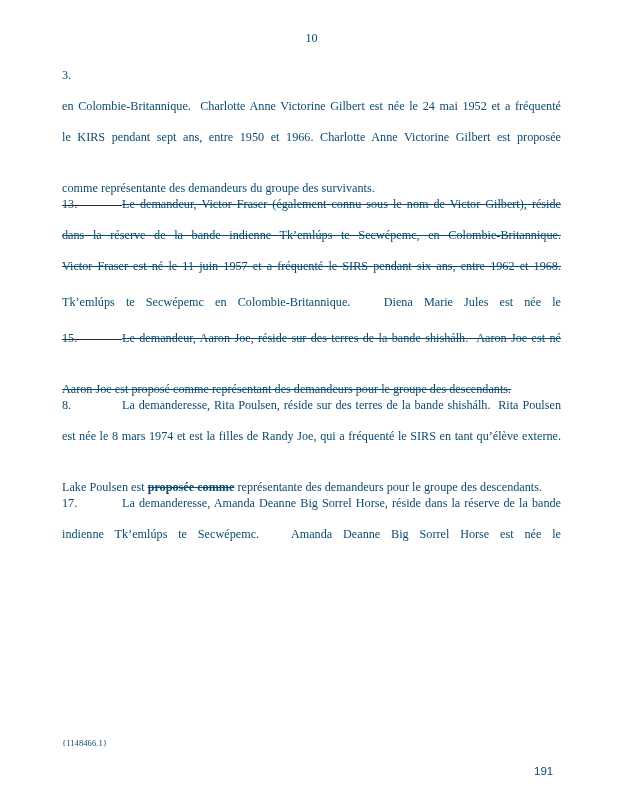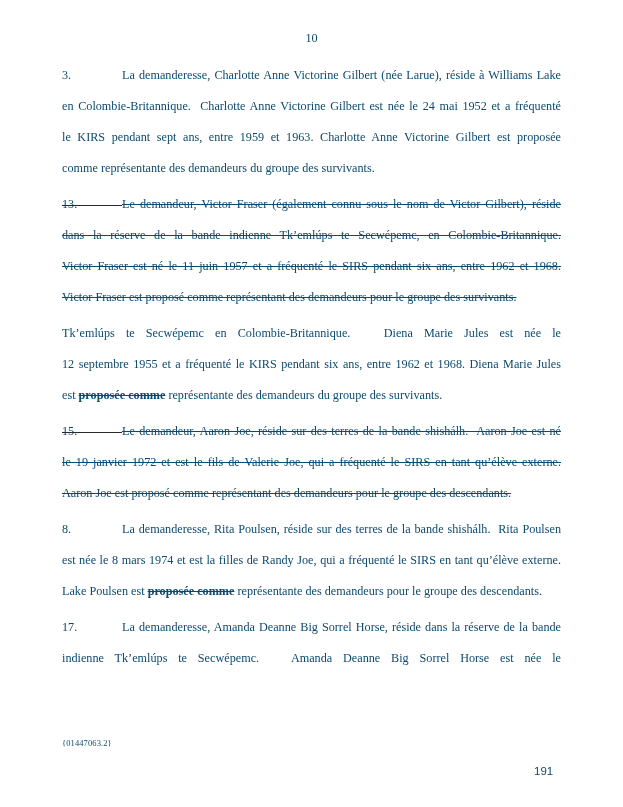--- a/index.html
+++ b/index.html
@@ -40,20 +40,21 @@
   }
   .ptext {
     flex: 1 1 auto;
     min-width: 0;
     text-align: justify;
     text-align-last: justify;
   }
   .line.nojust .ptext {
     text-align: left;
     text-align-last: left;
+    margin-top: 20px;
   }
   
   .struck .seg {
     text-decoration: line-through;
     text-decoration-thickness: 1.3px;
   }
   .struck .pnum::after {
     content: "";
     position: absolute;
     left: 0; right: 0;
@@ -83,65 +84,52 @@
 </head>
 <body>
 
 <div class="page">
   <div class="page-header">10</div>
 
   <div class="doc-body" id="doc-body">
       <div class="para">
         <div class="line first">
           <span class="pnum">3.</span>
-          <span class="ptext"><span class="seg">La demanderesse, Charlotte Anne Victorine Gilbert (née Larue), réside à Williams Lake</span></span>
         </div>
         <div class="line">
           <span class="ptext"><span class="seg">en Colombie-Britannique.&nbsp; Charlotte Anne Victorine Gilbert est née le 24 mai 1952 et a fréquenté</span></span>
         </div>
         <div class="line">
-          <span class="ptext"><span class="seg">le KIRS pendant sept ans, entre 1959 et 1963. Charlotte Anne Victorine Gilbert est proposée</span></span>
+          <span class="ptext"><span class="seg">le KIRS pendant sept ans, entre 1950 et 1966. Charlotte Anne Victorine Gilbert est proposée</span></span>
         </div>
         <div class="line nojust">
           <span class="ptext"><span class="seg">comme représentante des demandeurs du groupe des survivants.</span></span>
         </div>
       </div>
       <div class="para struck">
         <div class="line first">
           <span class="pnum">13.</span>
           <span class="ptext"><span class="seg seg-struck">Le demandeur, Victor Fraser (également connu sous le nom de Victor Gilbert), réside</span></span>
         </div>
         <div class="line">
           <span class="ptext"><span class="seg seg-struck">dans la réserve de la bande indienne Tk’emlúps te Secwépemc, en Colombie-Britannique.</span></span>
         </div>
         <div class="line">
           <span class="ptext"><span class="seg seg-struck">Victor Fraser est né le 11 juin 1957 et a fréquenté le SIRS pendant six ans, entre 1962 et 1968.</span></span>
         </div>
-        <div class="line nojust">
-          <span class="ptext"><span class="seg seg-struck">Victor Fraser est proposé comme représentant des demandeurs pour le groupe des survivants.</span></span>
-        </div>
       </div>
       <div class="para">
         <div class="line">
           <span class="ptext"><span class="seg">Tk’emlúps te Secwépemc en Colombie-Britannique.&nbsp;&nbsp; Diena Marie Jules est née le</span></span>
-        </div>
-        <div class="line">
-          <span class="ptext"><span class="seg">12 septembre 1955 et a fréquenté le KIRS pendant six ans, entre 1962 et 1968. Diena Marie Jules</span></span>
-        </div>
-        <div class="line nojust">
-          <span class="ptext"><span class="seg">est </span><span class="seg seg-struck seg-bold">proposée comme</span><span class="seg"> représentante des demandeurs du groupe des survivants.</span></span>
         </div>
       </div>
       <div class="para struck">
         <div class="line first">
           <span class="pnum">15.</span>
           <span class="ptext"><span class="seg seg-struck">Le demandeur, Aaron Joe, réside sur des terres de la bande shishálh.&nbsp; Aaron Joe est né</span></span>
-        </div>
-        <div class="line">
-          <span class="ptext"><span class="seg seg-struck">le 19 janvier 1972 et est le fils de Valerie Joe, qui a fréquenté le SIRS en tant qu’élève externe.</span></span>
         </div>
         <div class="line nojust">
           <span class="ptext"><span class="seg seg-struck">Aaron Joe est proposé comme représentant des demandeurs pour le groupe des descendants.</span></span>
         </div>
       </div>
       <div class="para">
         <div class="line first">
           <span class="pnum">8.</span>
           <span class="ptext"><span class="seg">La demanderesse, Rita Poulsen, réside sur des terres de la bande shishálh.&nbsp; Rita Poulsen</span></span>
         </div>
@@ -156,16 +144,16 @@
         <div class="line first">
           <span class="pnum">17.</span>
           <span class="ptext"><span class="seg">La demanderesse, Amanda Deanne Big Sorrel Horse, réside dans la réserve de la bande</span></span>
         </div>
         <div class="line">
           <span class="ptext"><span class="seg">indienne Tk’emlúps te Secwépemc.&nbsp;&nbsp; Amanda Deanne Big Sorrel Horse est née le</span></span>
         </div>
       </div>
     </div>
 
-  <div class="footer-doc">{01447063.2}</div>
+  <div class="footer-doc">{1148466.1}</div>
 
   <div class="footer-page">191</div>
 </div>
 
 </body></html>

